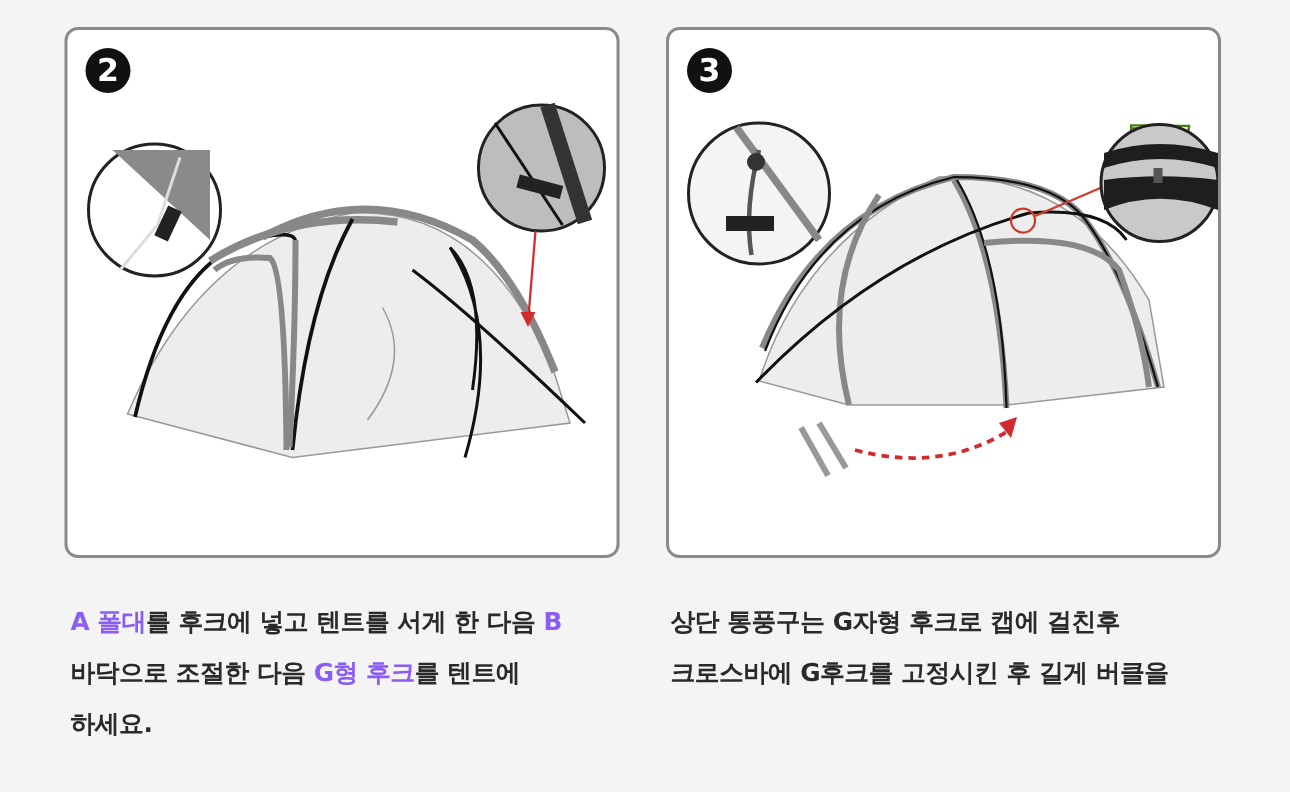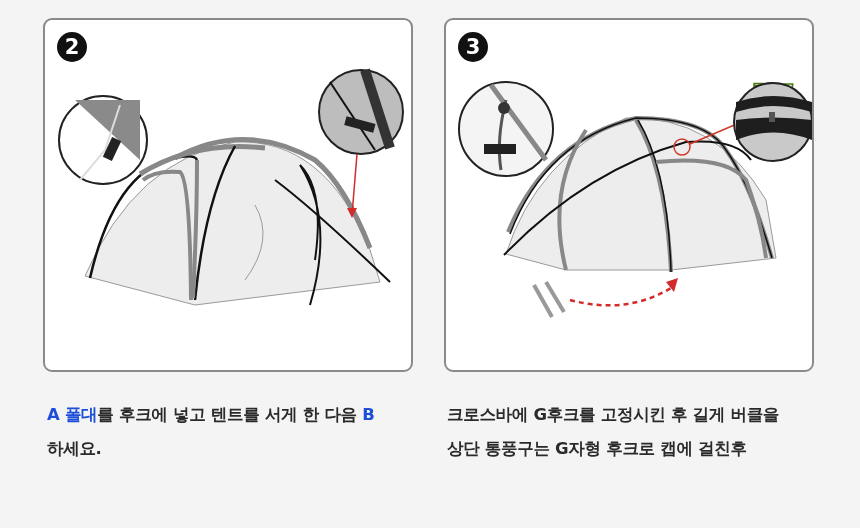--- a/index.html
+++ b/index.html
@@ -9,21 +9,21 @@
            border:2px solid #8a8a8a; border-radius:9px; box-sizing:border-box; overflow:hidden; }
   #panel2 { left:43px; }
   #panel3 { left:444px; }
   .badge { position:absolute; left:12px; top:12px; width:30px; height:30px; border-radius:50%;
            background:#111; color:#fff; font-weight:bold; font-size:21px; line-height:30px; text-align:center; }
   .vent-label { position:absolute; right:16px; top:28px; font-size:15px; font-weight:bold; color:#4d7c0f;margin-top:32px; }
   .illus { position:absolute; left:0; top:0; }
   .desc { position:absolute; top:398px; font-size:16.5px; line-height:34px; font-weight:bold; color:#2a2a2a; letter-spacing:-0.3px; }
   #desc2 { left:47px; width:370px; }
   #desc3 { left:447px; width:380px; }
-  .hl { color:#1d4ed8;text-align:center; }
+  .hl { color:#8b5cf6;text-align:center; }
 </style>
 </head>
 <body>
 
 <div class="panel" id="panel2">
   <div class="badge">2</div>
   <svg class="illus" width="370" height="354" viewBox="0 0 370 354">
 
     <path d="M40 256 Q90 140 190 122 Q280 118 325 230 L335 262 L150 285 Z" fill="#ededed" stroke="#999" stroke-width="1"></path>
 
@@ -83,19 +83,20 @@
     <line x1="88" y1="265" x2="106" y2="297" stroke="#999" stroke-width="4"></line>
     <line x1="100" y1="262" x2="118" y2="292" stroke="#999" stroke-width="4"></line>
 
     <path d="M124 280 Q180 295 225 268" fill="none" stroke="#d12b2b" stroke-width="2.5" stroke-dasharray="5,4"></path>
     <path d="M220 262 L232 258 L228 272 Z" fill="#d12b2b"></path>
   </svg>
 </div>
 
 <div class="desc" id="desc2">
   <div><span class="hl">A 폴대</span><span>를 후크에 넣고 텐트를 서게 한 다음 </span><span class="hl">B</span></div>
+  <div><span>바닥으로 조절한 다음 </span><span class="hl">G형 후크</span><span>를 텐트에</span></div>
   <div><span>하세요.</span></div>
 </div>
 
 <div class="desc" id="desc3">
+  <div>상단 통풍구는 G자형 후크로 캡에 걸친후</div>
   <div>크로스바에 G후크를 고정시킨 후 길게 버클을</div>
-  <div>상단 통풍구는 G자형 후크로 캡에 걸친후</div>
 </div>
 
 </body></html>

